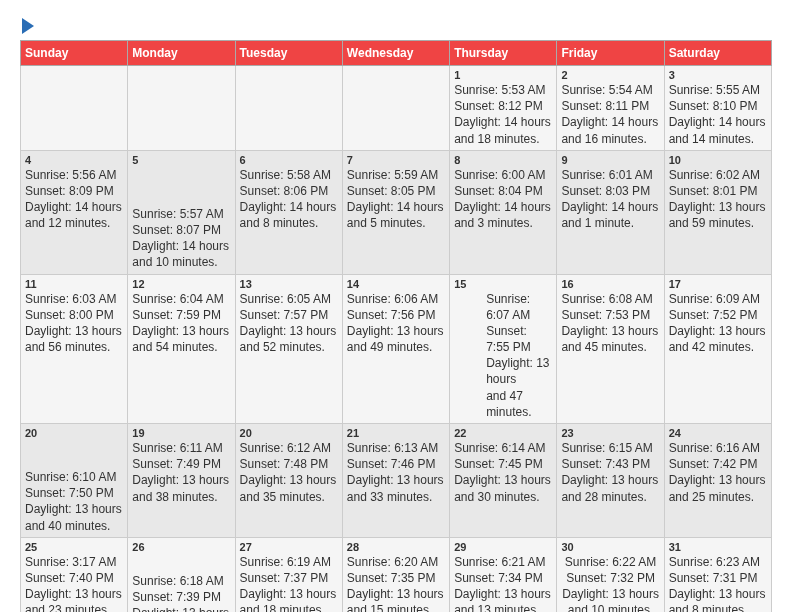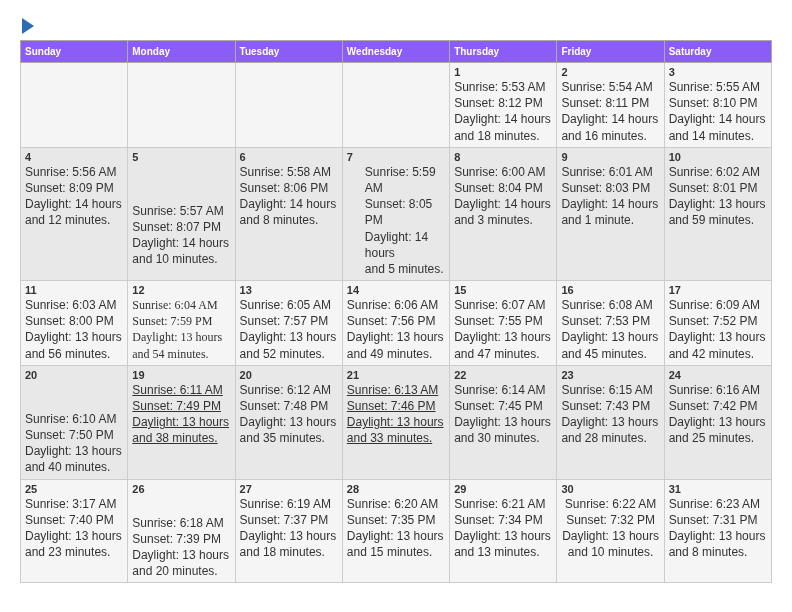--- a/index.html
+++ b/index.html
@@ -59,23 +59,23 @@
     .location-title {
       font-size: 15px;
       color: #333;
     }
     table {
       width: 100%;
       border-collapse: collapse;
       table-layout: fixed;
     }
     thead tr th {
-      background-color: #8b5cf6;
+      background-color: #ef4444;
       color: #fff;
-      font-size: 10px;
+      font-size: 12px;
       font-weight: bold;
       padding: 5px 4px;
       text-align: left;
       border: 1px solid #aaa;
     }
     tbody tr td {
       border: 1px solid #ccc;
       vertical-align: top;
       padding: 3px 4px;
       font-size: 9.5px;
@@ -179,21 +179,21 @@
           </td>
           <td>
             <span class="day-number">6</span>
             <div class="day-info" style="white-space: pre-line;">Sunrise: 5:58 AM
 Sunset: 8:06 PM
 Daylight: 14 hours
 and 8 minutes.</div>
           </td>
           <td>
             <span class="day-number">7</span>
-            <div class="day-info" style="white-space: pre-line; margin-left: 18px;">Sunrise: 5:59 AM
+            <div class="day-info" style="white-space: pre-line;">Sunrise: 5:59 AM
 Sunset: 8:05 PM
 Daylight: 14 hours
 and 5 minutes.</div>
           </td>
           <td>
             <span class="day-number">8</span>
             <div class="day-info" style="white-space: pre-line;">Sunrise: 6:00 AM
 Sunset: 8:04 PM
 Daylight: 14 hours
 and 3 minutes.</div>
@@ -216,42 +216,42 @@
         <tr>
           <td>
             <span class="day-number">11</span>
             <div class="day-info" style="white-space: pre-line;">Sunrise: 6:03 AM
 Sunset: 8:00 PM
 Daylight: 13 hours
 and 56 minutes.</div>
           </td>
           <td>
             <span class="day-number">12</span>
-            <div class="day-info" style="white-space: pre-line; font-family: Liberation Serif, serif;">Sunrise: 6:04 AM
+            <div class="day-info" style="white-space: pre-line;">Sunrise: 6:04 AM
 Sunset: 7:59 PM
 Daylight: 13 hours
 and 54 minutes.</div>
           </td>
           <td>
             <span class="day-number">13</span>
             <div class="day-info" style="white-space: pre-line;">Sunrise: 6:05 AM
 Sunset: 7:57 PM
 Daylight: 13 hours
 and 52 minutes.</div>
           </td>
           <td>
             <span class="day-number">14</span>
             <div class="day-info" style="white-space: pre-line;">Sunrise: 6:06 AM
 Sunset: 7:56 PM
 Daylight: 13 hours
 and 49 minutes.</div>
           </td>
           <td>
             <span class="day-number">15</span>
-            <div class="day-info" style="white-space: pre-line;">Sunrise: 6:07 AM
+            <div class="day-info" style="white-space: pre-line; margin-left: 32px;">Sunrise: 6:07 AM
 Sunset: 7:55 PM
 Daylight: 13 hours
 and 47 minutes.</div>
           </td>
           <td>
             <span class="day-number">16</span>
             <div class="day-info" style="white-space: pre-line;">Sunrise: 6:08 AM
 Sunset: 7:53 PM
 Daylight: 13 hours
 and 45 minutes.</div>
@@ -267,35 +267,35 @@
         <tr>
           <td>
             <span class="day-number">20</span>
             <div class="day-info" style="white-space: pre-line; margin-top: 30px;">Sunrise: 6:10 AM
 Sunset: 7:50 PM
 Daylight: 13 hours
 and 40 minutes.</div>
           </td>
           <td>
             <span class="day-number">19</span>
-            <div class="day-info" style="white-space: pre-line; text-decoration: underline;">Sunrise: 6:11 AM
+            <div class="day-info" style="white-space: pre-line;">Sunrise: 6:11 AM
 Sunset: 7:49 PM
 Daylight: 13 hours
 and 38 minutes.</div>
           </td>
           <td>
             <span class="day-number">20</span>
             <div class="day-info" style="white-space: pre-line;">Sunrise: 6:12 AM
 Sunset: 7:48 PM
 Daylight: 13 hours
 and 35 minutes.</div>
           </td>
           <td>
             <span class="day-number">21</span>
-            <div class="day-info" style="white-space: pre-line; text-decoration: underline;">Sunrise: 6:13 AM
+            <div class="day-info" style="white-space: pre-line;">Sunrise: 6:13 AM
 Sunset: 7:46 PM
 Daylight: 13 hours
 and 33 minutes.</div>
           </td>
           <td>
             <span class="day-number">22</span>
             <div class="day-info" style="white-space: pre-line;">Sunrise: 6:14 AM
 Sunset: 7:45 PM
 Daylight: 13 hours
 and 30 minutes.</div>

